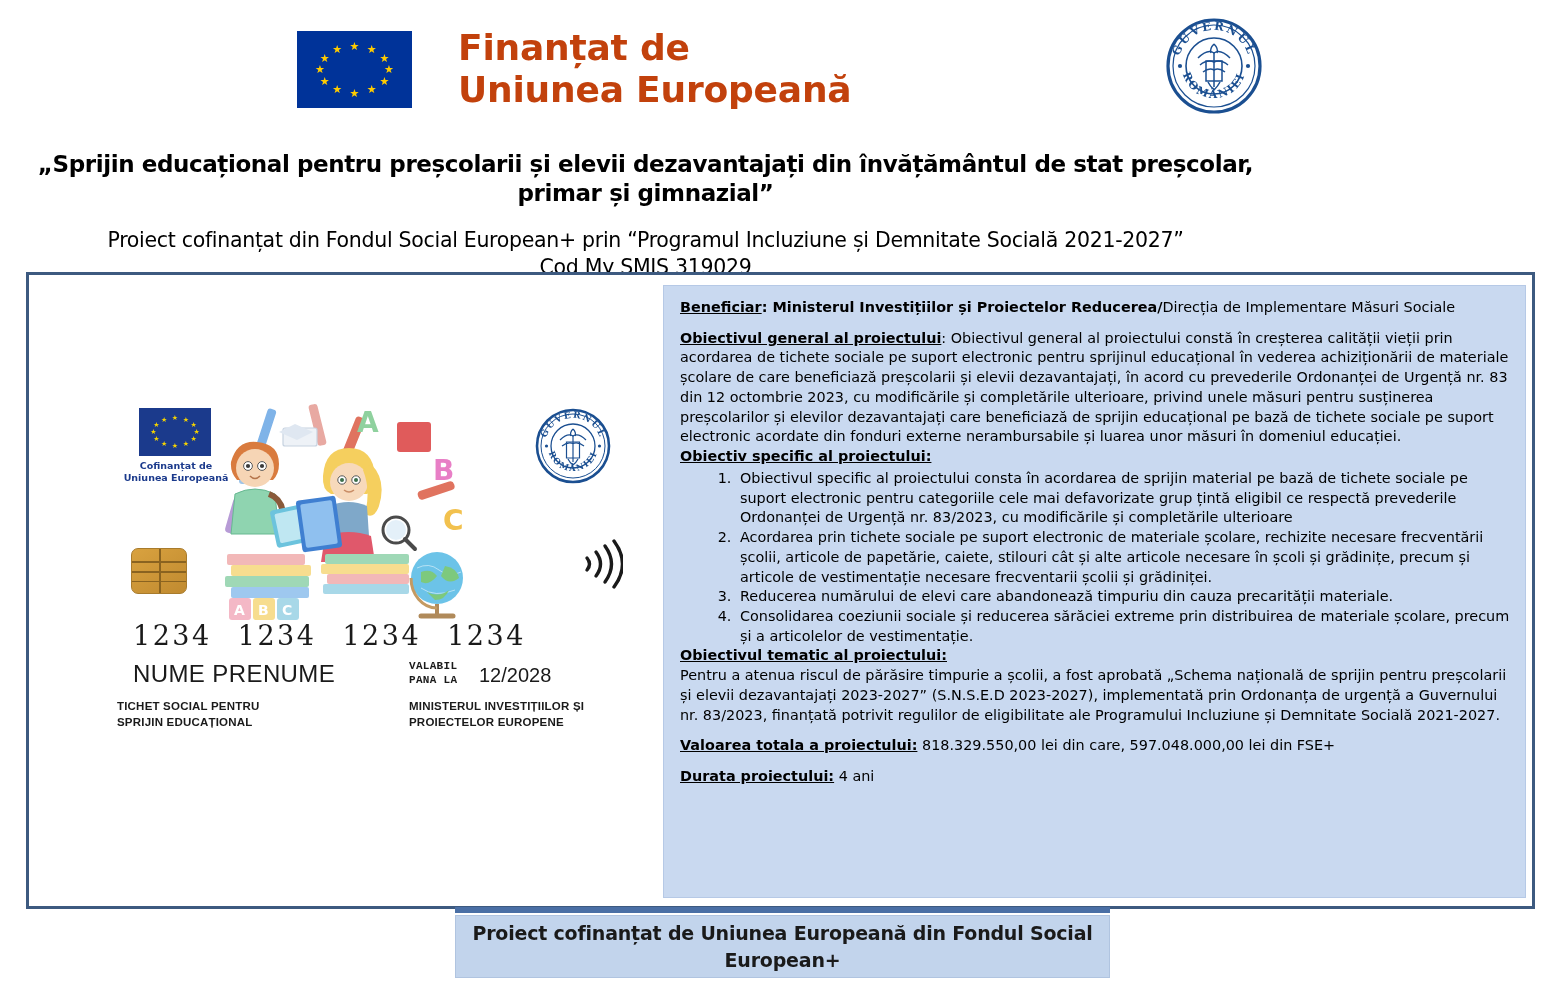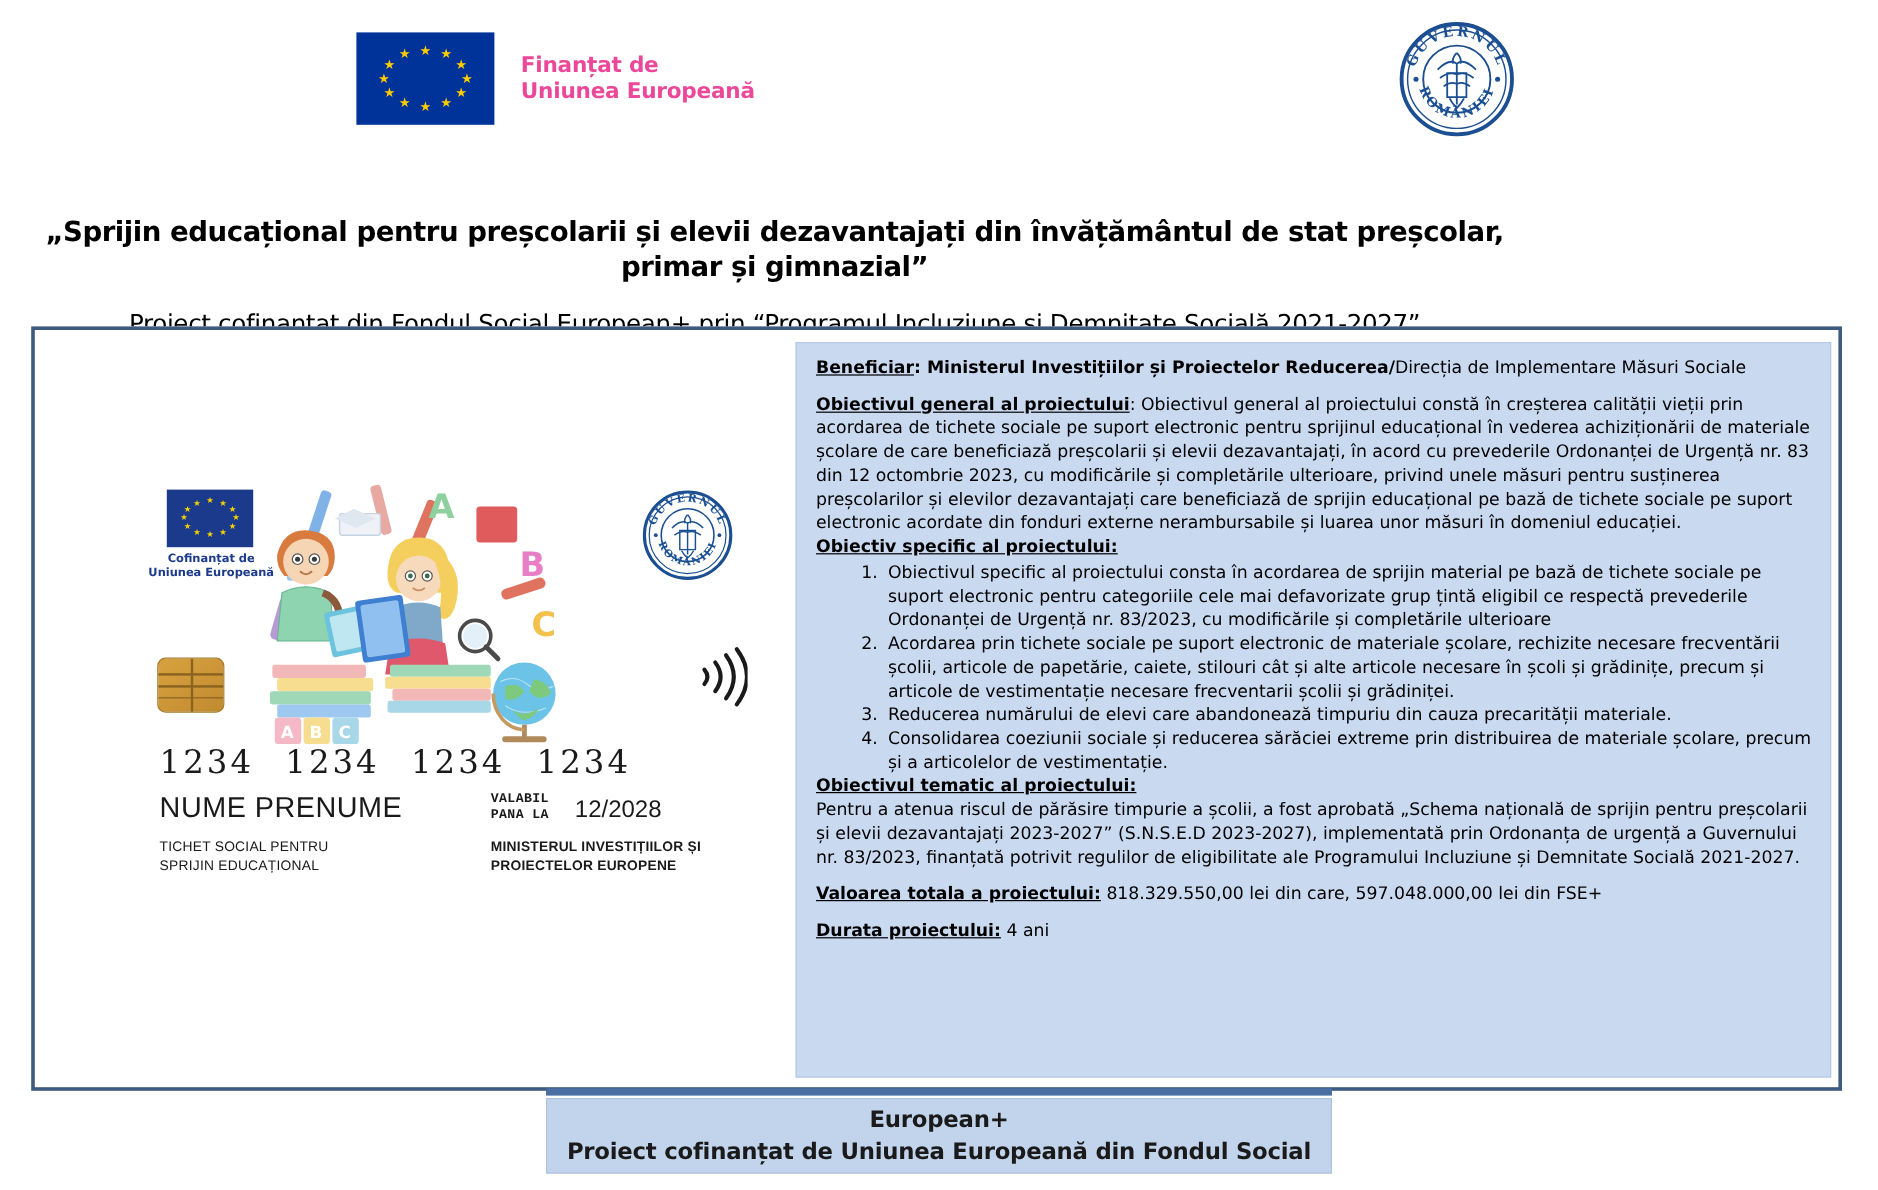--- a/index.html
+++ b/index.html
@@ -21,30 +21,31 @@
   }
   .eu-flag{
     width:115px;height:77px;background:#003399;position:relative;
     flex:0 0 auto;
   }
   .eu-flag .star{
     position:absolute;color:#FFCC00;font-size:11px;line-height:11px;
     transform:translate(-50%,-50%);
   }
   .eu-text{
-    color:#ec4899;font-weight:bold;font-size:18px;line-height:1.18;
+    color:#c2410c;font-weight:bold;font-size:36px;line-height:1.18;
     letter-spacing:-0.2px;
     font-family:"DejaVu Sans","Liberation Sans",sans-serif;
+    margin-left:24px;
   }
   .gov-seal-wrap{
     position:absolute; left:1160px; top:12px; width:108px; height:108px;
   }
 
   
-  .titles{ position:absolute; left:0; top:150px; width:1291px; text-align:center;margin-top:30px;}
+  .titles{ position:absolute; left:0; top:150px; width:1291px; text-align:center;}
   .title-main{
     font-size:23px;font-weight:bold;color:#000;line-height:1.25;
     font-family:"DejaVu Sans","Liberation Sans",sans-serif;
     letter-spacing:-0.4px;
   }
   .title-sub{
     margin-top:19px;
     font-size:20.5px;color:#000;line-height:1.35;
     font-family:"DejaVu Sans","Liberation Sans",sans-serif;
     letter-spacing:-0.3px;
@@ -114,22 +115,22 @@
     position:absolute;left:318px;top:258px;
     font-size:11px;line-height:1.25;color:#1a1a1a;font-weight:bold;
     letter-spacing:0.3px;
     font-family:Liberation Mono, monospace;
   }
   .card-expiry{
     position:absolute;left:388px;top:262px;font-size:20px;color:#1a1a1a;
     font-family:"Liberation Sans","DejaVu Sans",sans-serif;
   }
   .card-left-small{
-    position:absolute;left:42px;top:297px;
-    font-size:11.5px;font-weight:normal;line-height:1.35;color:#1a1a1a;
+    position:absolute;left:26px;top:297px;
+    font-size:11.5px;font-weight:bold;line-height:1.35;color:#1a1a1a;
     letter-spacing:0.2px;
     font-family:"Liberation Sans","DejaVu Sans",sans-serif;
   }
   .card-right-small{
     position:absolute;left:318px;top:297px;
     font-size:11.5px;font-weight:bold;line-height:1.35;color:#1a1a1a;
     letter-spacing:0.2px;
     font-family:"Liberation Sans","DejaVu Sans",sans-serif;
   }
 
@@ -448,16 +449,16 @@
 
     <p>
       <span class="lbl">Durata proiectului:</span><span> 4 ani</span>
     </p>
   </div>
 </div>
 
 <div class="footer-band"></div>
 <div class="footer">
   <div>
+    <div>Proiect cofinanțat de Uniunea Europeană din Fondul Social</div>
     <div>European+</div>
-    <div>Proiect cofinanțat de Uniunea Europeană din Fondul Social</div>
   </div>
 </div>
 
 </body></html>

